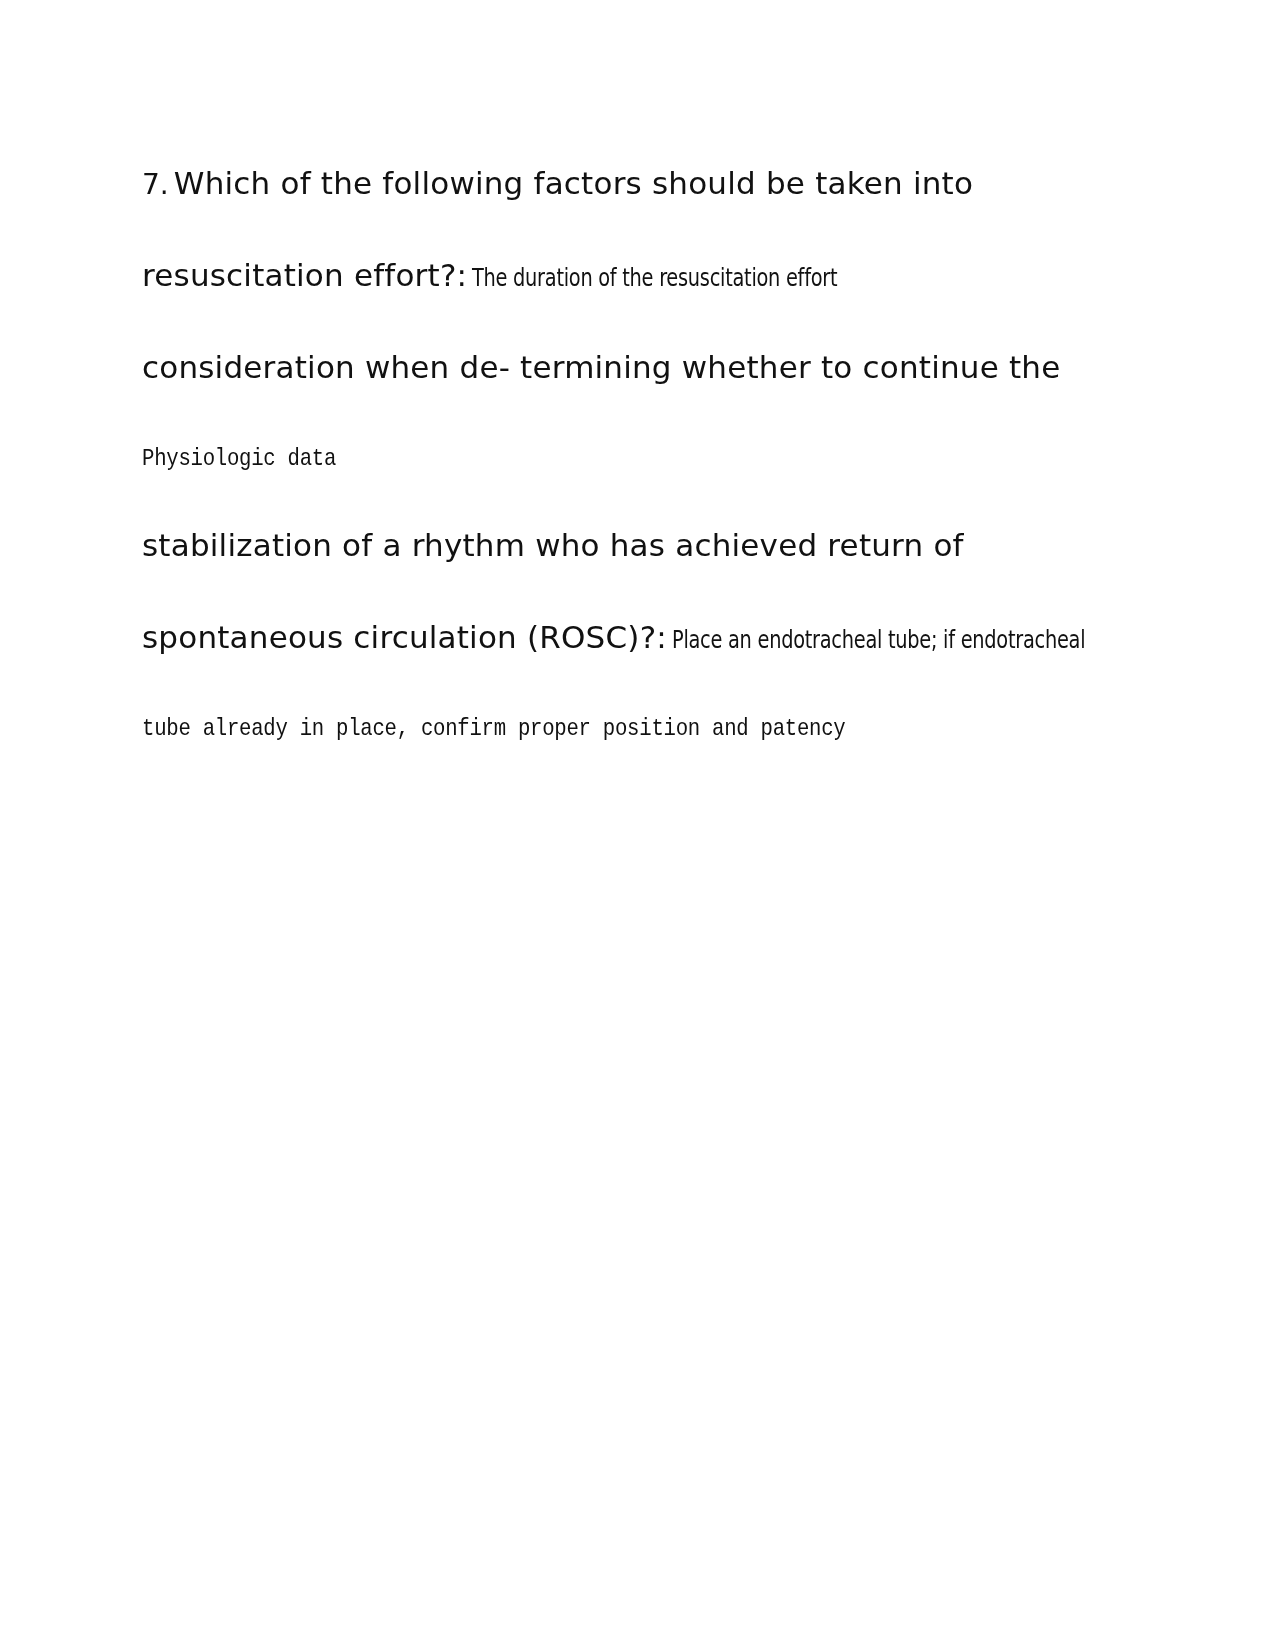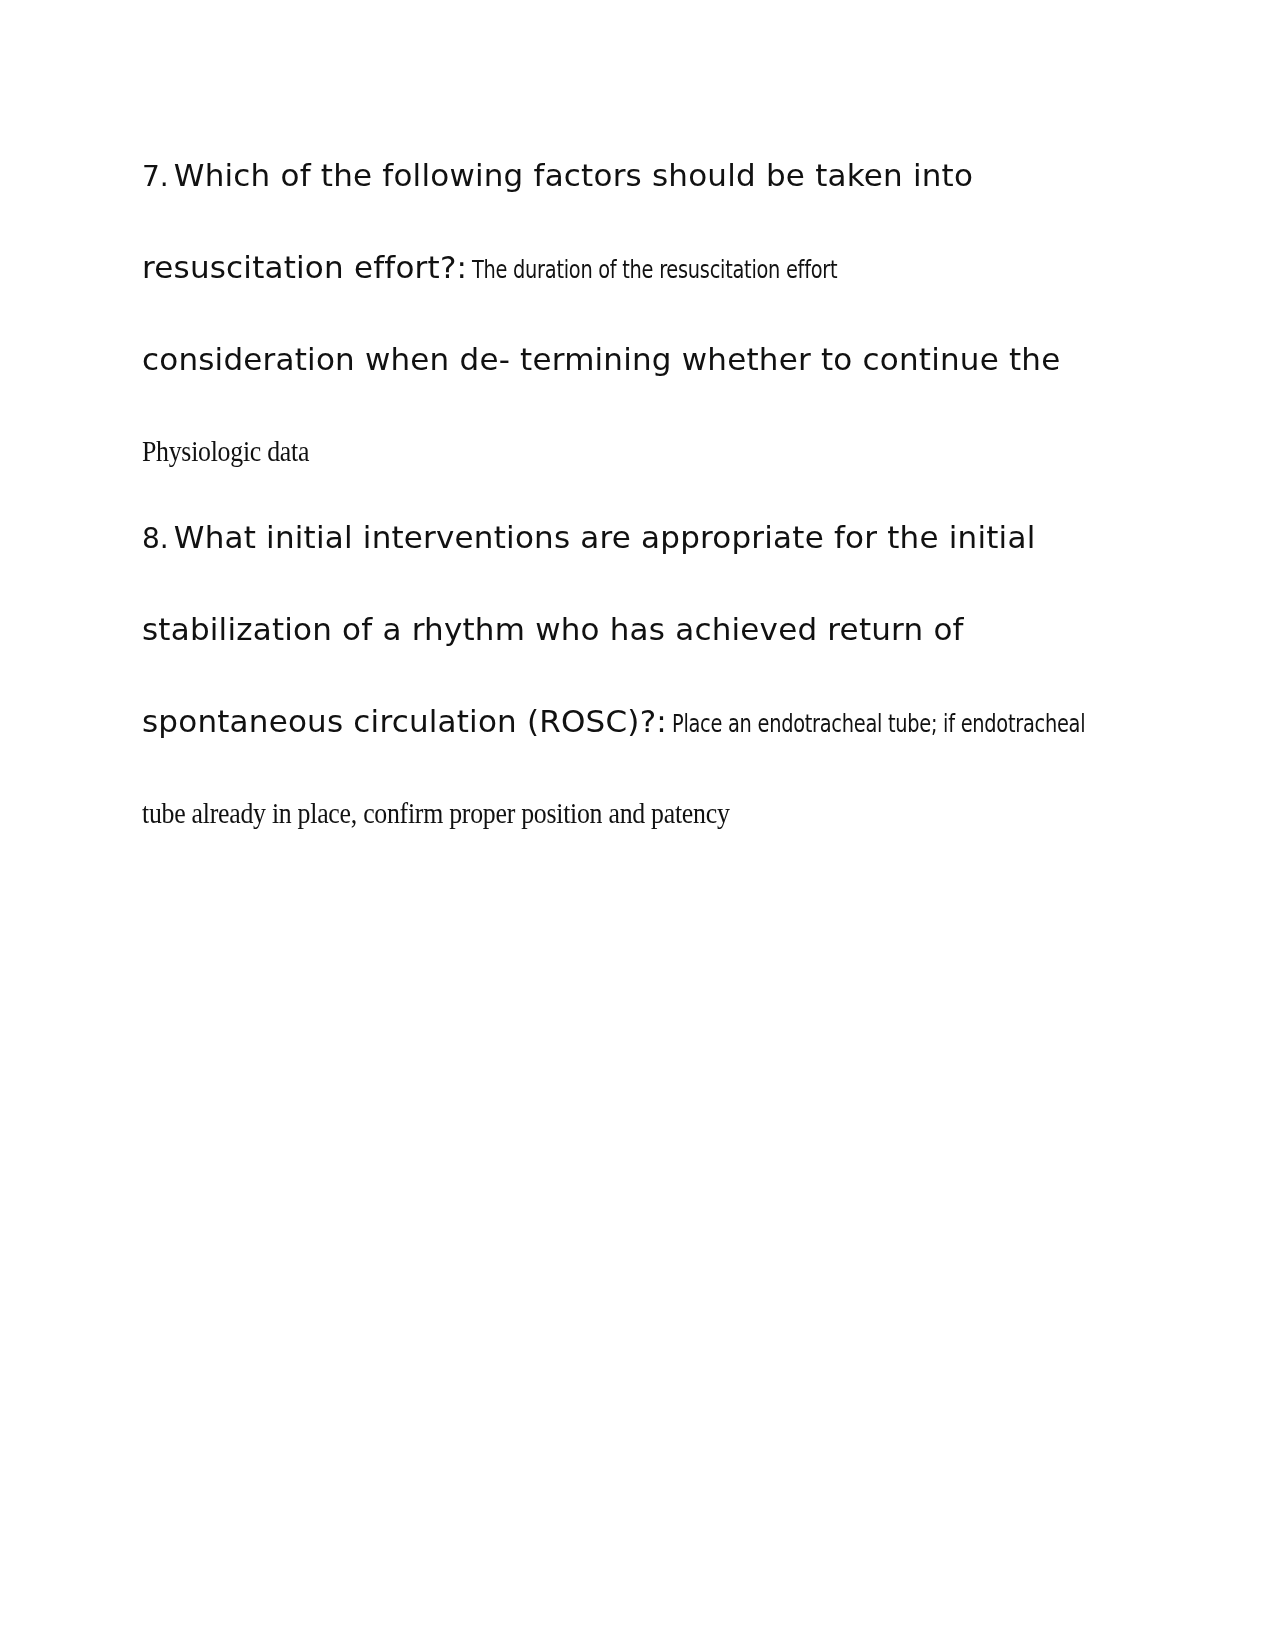--- a/index.html
+++ b/index.html
@@ -10,21 +10,21 @@
   body {
     width: 1275px;
     height: 1650px;
     font-family: "DejaVu Sans", sans-serif;
     color: #111111;
     position: relative;
     overflow: hidden;
   }
   .page {
     position: absolute;
-    top: 0;
+    top: 8px;
     left: 0;
     width: 1275px;
     height: 1474px;
     background: #ffffff;
   }
   .content {
     position: absolute;
     left: 142px;
     top: 132px;
     width: 960px;
@@ -50,22 +50,22 @@
   .ans {
     font-family: "DejaVu Sans Condensed", "Liberation Sans Narrow", "Liberation Sans", sans-serif;
     font-size: 25px;
     font-weight: 400;
     letter-spacing: -0.3px;
     transform: scaleX(0.86);
     transform-origin: left center;
     display: inline-block;
   }
   .ansline {
-    font-family: Liberation Serif, serif;
-    font-size: 30px;
+    font-family: Liberation Mono, monospace;
+    font-size: 24px;
     font-weight: 400;
     letter-spacing: -0.3px;
     line-height: 86px;
     display: block;
   }
   .ansline > span {
     display: inline-block;
     transform: scaleX(0.86);
     transform-origin: left center;
   }
@@ -88,24 +88,20 @@
       <div class="line">
         <span class="qtext">consideration when de- termining whether to continue the</span>
       </div>
       <div class="ansline">
         <span>Physiologic data</span>
       </div>
     </div>
 
     <div class="qblock">
       <div class="line">
-        <span class="qnum">8.</span>
-        <span class="qtext">What initial interventions are appropriate for the initial</span>
-      </div>
-      <div class="line">
         <span class="qtext">stabilization of a rhythm who has achieved return of</span>
       </div>
       <div class="line">
         <span class="qtext">spontaneous circulation (ROSC)?:</span>
         <span class="ans">Place an endotracheal tube; if endotracheal</span>
       </div>
       <div class="ansline">
         <span>tube already in place, confirm proper position and patency</span>
       </div>
     </div>

